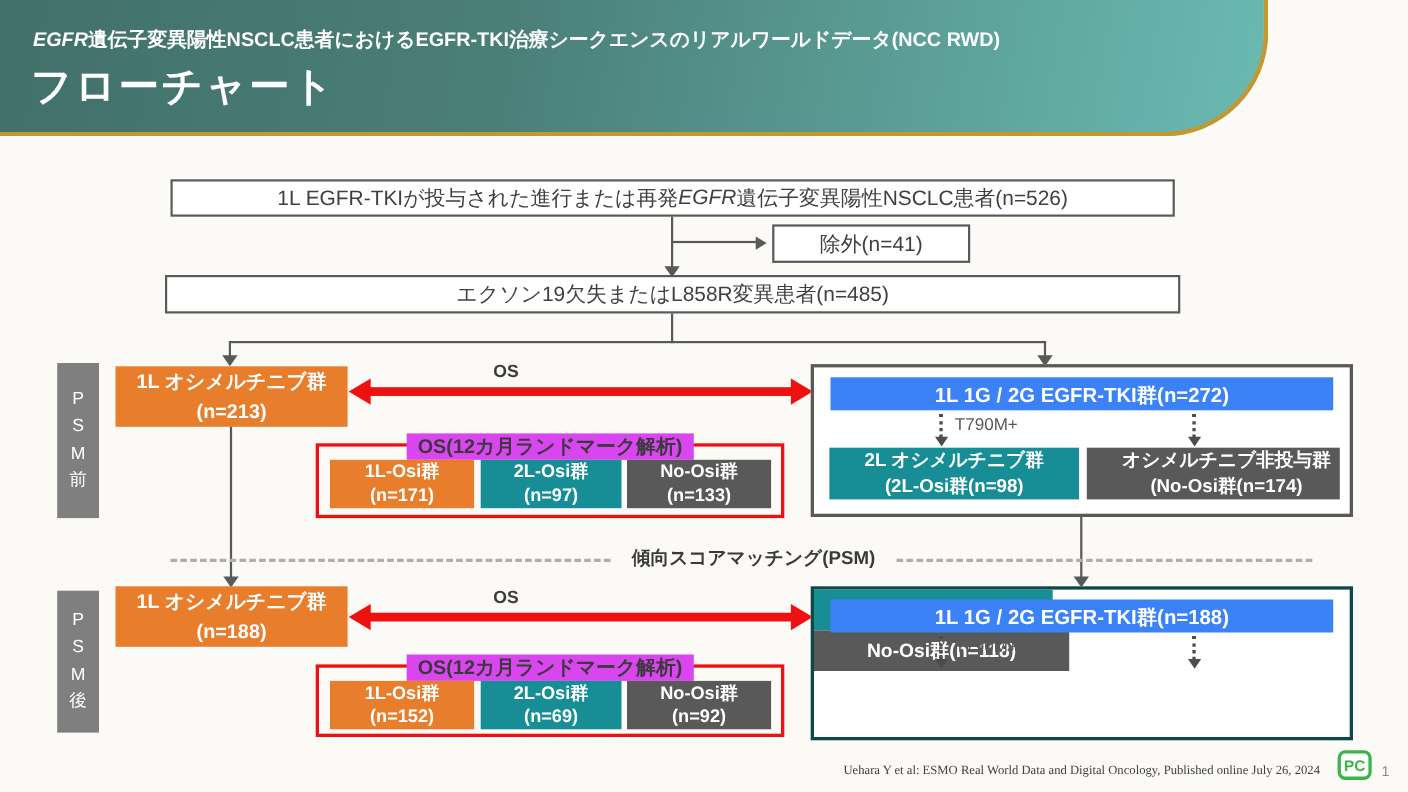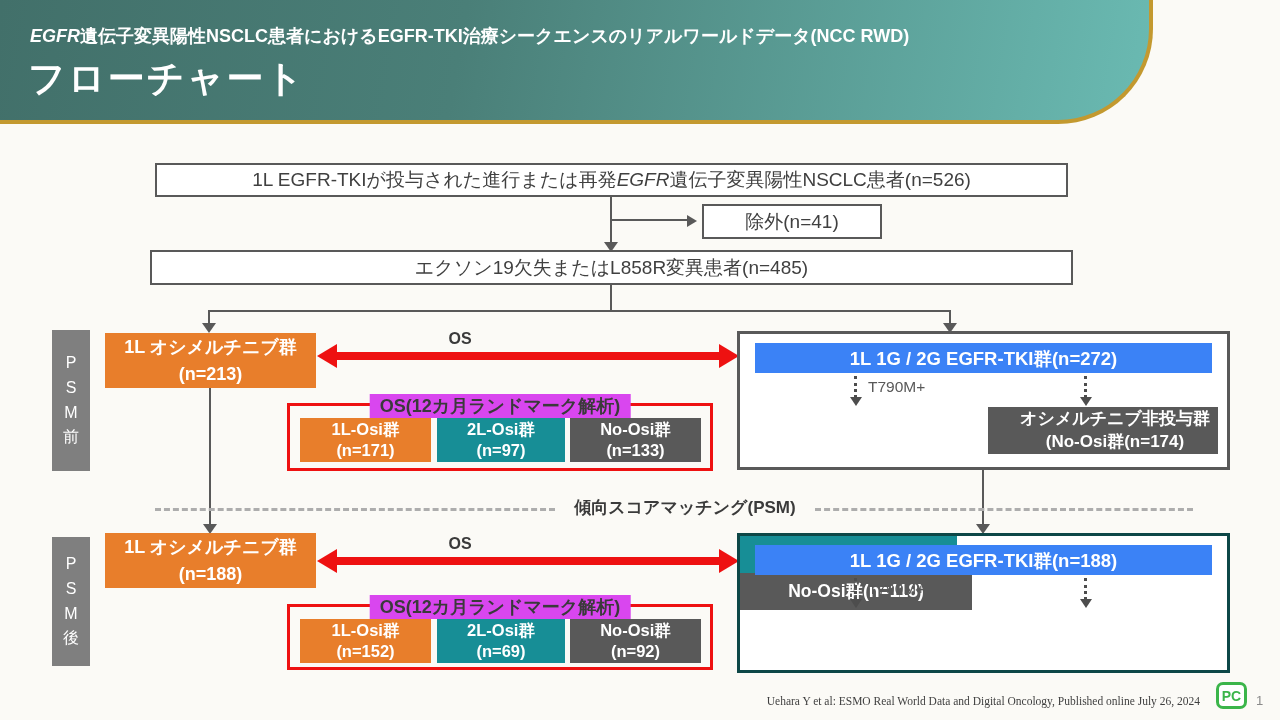--- a/index.html
+++ b/index.html
@@ -133,20 +133,24 @@
     </div>
   </div>
 
   <div class="outer" style="top:331px;height:139px;">
     <div class="bluebar">1L 1G / 2G EGFR-TKI群(n=272)</div>
     <div class="dotline" style="left:114px;top:42px;"></div>
     <div class="dot-head" style="left:110px;top:63px;"></div>
     <div class="t790" style="left:128px;top:44px;">T790M+</div>
     <div class="dotline" style="left:344px;top:42px;"></div>
     <div class="dot-head" style="left:340px;top:63px;"></div>
+    <div class="cbox c-teal inbox" style="left:14px;top:73px;width:227px;height:47px;">
+      <span>2L オシメルチニブ群</span>
+      <span>(2L-Osi群(n=98)</span>
+    </div>
     <div class="cbox c-gray inbox" style="left:248px;top:73px;width:230px;height:47px;padding-left:24px;">
       <span>オシメルチニブ非投与群</span>
       <span>(No-Osi群(n=174)</span>
     </div>
   </div>
 
   <div class="vline" style="left:209px;top:388px;height:139px;"></div>
   <div class="tri-d" style="left:203px;top:524px;"></div>
   <div class="vline" style="left:982px;top:470px;height:57px;"></div>
   <div class="tri-d" style="left:976px;top:524px;"></div>

